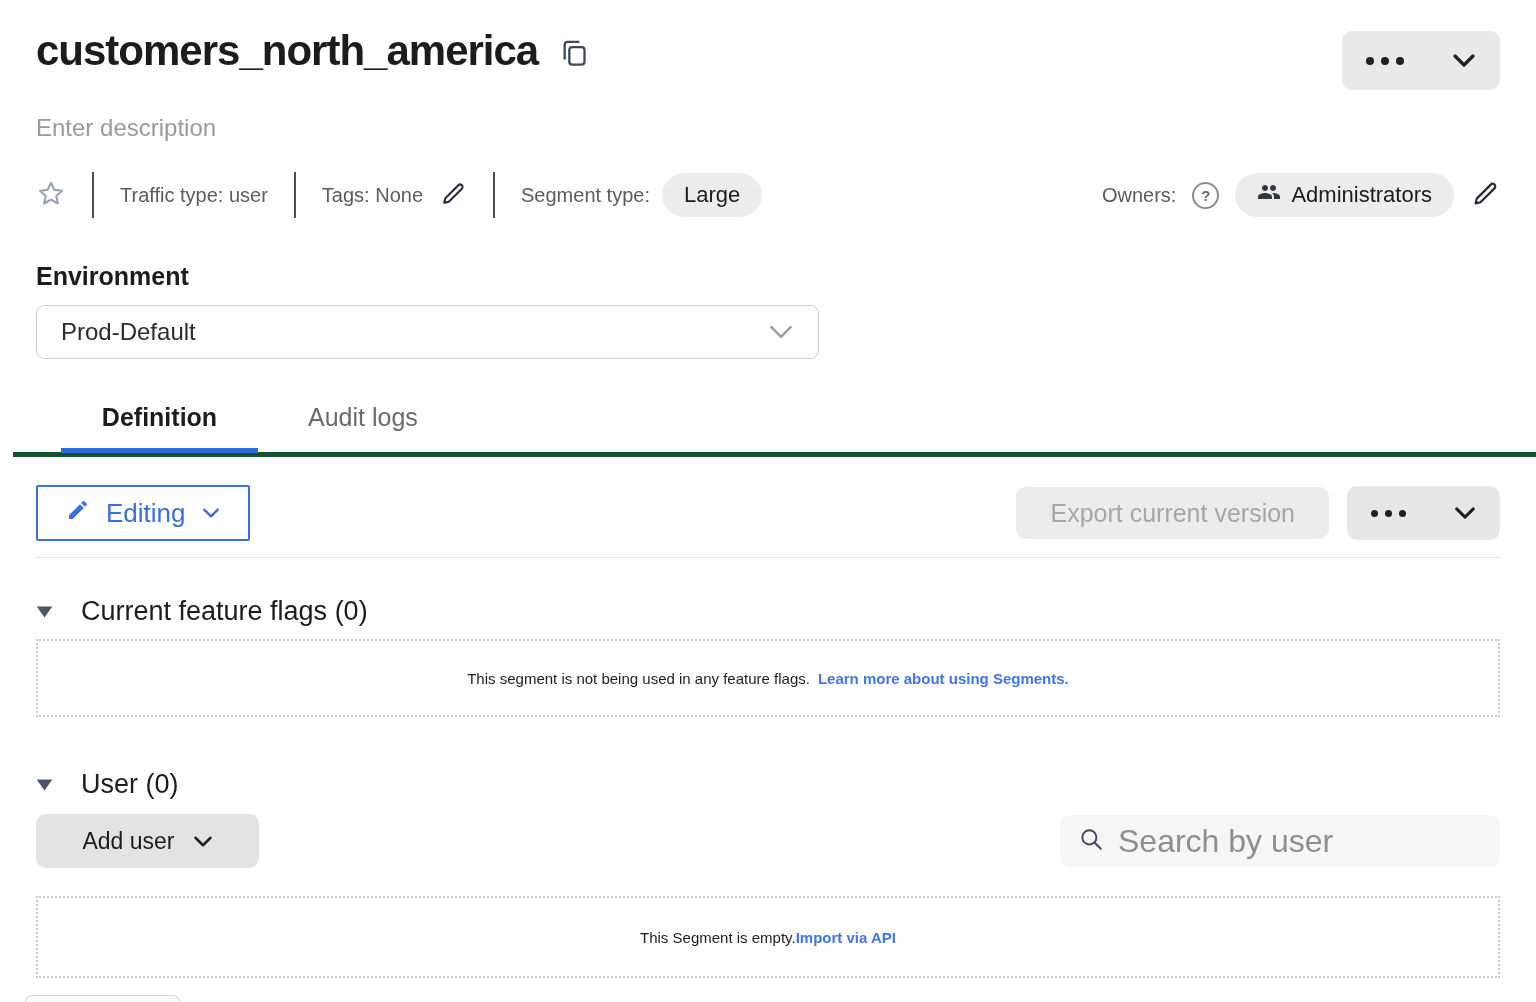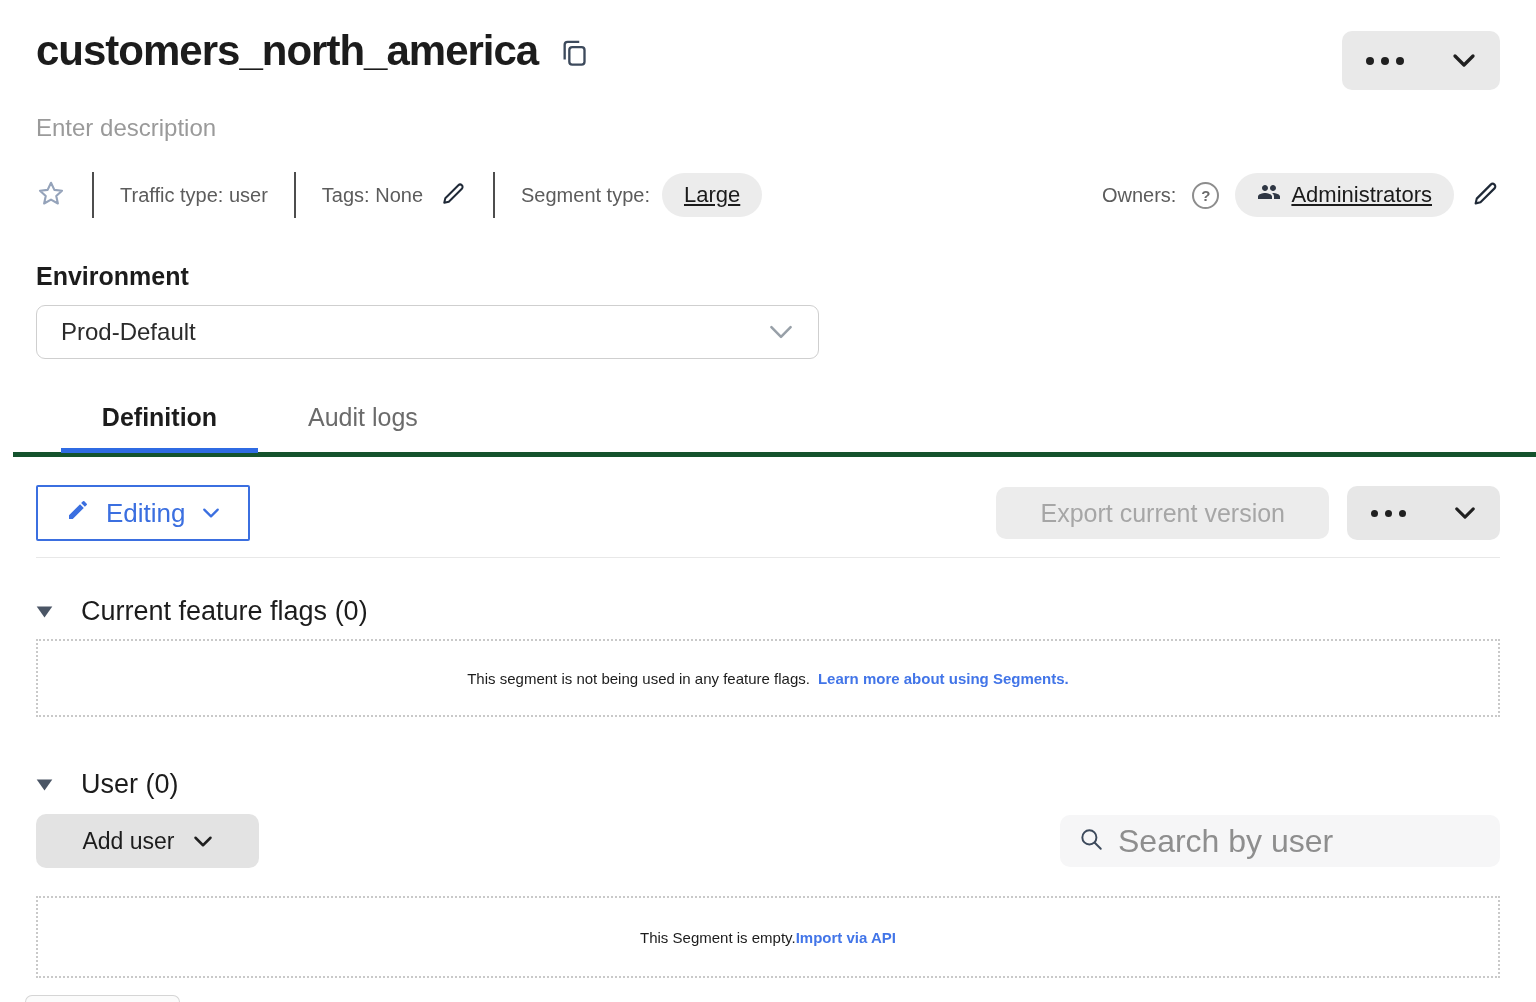--- a/index.html
+++ b/index.html
@@ -20,42 +20,42 @@
   .dots i { width:8px; height:8px; border-radius:50%; background:#202020; display:block; }
   .chev { color:#202020; display:flex; }
 
   .description { margin-top:24px; font-size:24px; color:#9a9a9a; cursor:text; width:max-content; }
 
   
   .meta-row { margin-top:30px; display:flex; align-items:center; height:46px; }
   .meta-text { font-size:20px; color:#5c5c5c; white-space:nowrap; }
   .vdiv { width:2px; height:46px; background:#4d4d4d; margin:0 26px; }
   .icon-btn { background:none; border:none; padding:0; cursor:pointer; display:flex; align-items:center; }
-  .pill { display:inline-flex; align-items:center; gap:10px; background:#ececec; border-radius:24px; height:44px; padding:0 22px; font-size:22px; color:#1b1b1b; white-space:nowrap;text-decoration:underline; }
+  .pill { display:inline-flex; align-items:center; gap:10px; background:#ececec; border-radius:24px; height:44px; padding:0 22px; font-size:22px; color:#1b1b1b; white-space:nowrap; }
   .meta-right { margin-left:auto; display:flex; align-items:center; gap:16px; }
   .help-circle { width:27px; height:27px; border:2px solid #8d8d8d; border-radius:50%; display:flex; align-items:center; justify-content:center; font-size:15px; color:#6b6b6b; font-weight:700; background:none; cursor:pointer; }
 
   
   .env-label { margin-top:44px; font-size:25px; font-weight:700; }
   .env-select { margin-top:14px; width:783px; height:54px; border:1px solid #cfcfcf; border-radius:9px; background:#fff; display:flex; align-items:center; justify-content:space-between; padding:0 24px; font-size:24px; color:#2b2b2b; cursor:pointer; }
   .env-select .chev { color:#98a0a8; }
 
   
   .tabs { margin-top:34px; border-bottom:5px solid #14532d; display:flex; padding-left:48px;margin-left:13px; }
   .tab { position:relative; background:none; border:none; font-family:inherit; font-size:25px; padding:10px 0 20px; cursor:pointer; color:#6b6b6b; }
   .tab.t1 { width:197px; text-align:center; }
   .tab.t2 { margin-left:20px; padding-left:30px; padding-right:30px; }
   .tab.active { color:#1c1c1c; font-weight:700; }
   .tab.active::after { content:""; position:absolute; left:0; right:0; bottom:-1px; height:5px; background:#2f6be3; }
 
   
   .toolbar { margin-top:28px; display:flex; align-items:center; }
   .editing-btn { display:flex; align-items:center; gap:16px; height:56px; padding:0 28px; border:2px solid #3b6fe0; border-radius:2px; background:#fff; color:#3b6fe0; font-family:inherit; font-size:26px; cursor:pointer; }
   .editing-btn .chev { color:#3b6fe0; }
-  .export-btn { margin-left:auto; height:52px; padding:0 44px; border:none; border-radius:10px; background:#ececec; color:#a6a6a6; font-family:inherit; font-size:25px; cursor:default; }
+  .export-btn { margin-left:auto; height:52px; padding:0 34px; border:none; border-radius:10px; background:#ececec; color:#a6a6a6; font-family:inherit; font-size:25px; cursor:default; }
   .toolbar .gray-split-btn { margin-top:0; height:54px; margin-left:18px; background:#e7e7e7; }
   .toolbar .dots i { width:7px; height:7px; }
   .toolbar-divider { margin:16px 36px 0; border-top:1px solid #e8e8e8; }
 
   
   .section-heading { display:flex; align-items:center; gap:28px; margin-top:38px; cursor:pointer; width:max-content; }
   .section-heading.second { margin-top:52px; }
   .section-heading .title { font-size:27px; color:#1c1c1c; }
   .caret { display:flex; }
 

